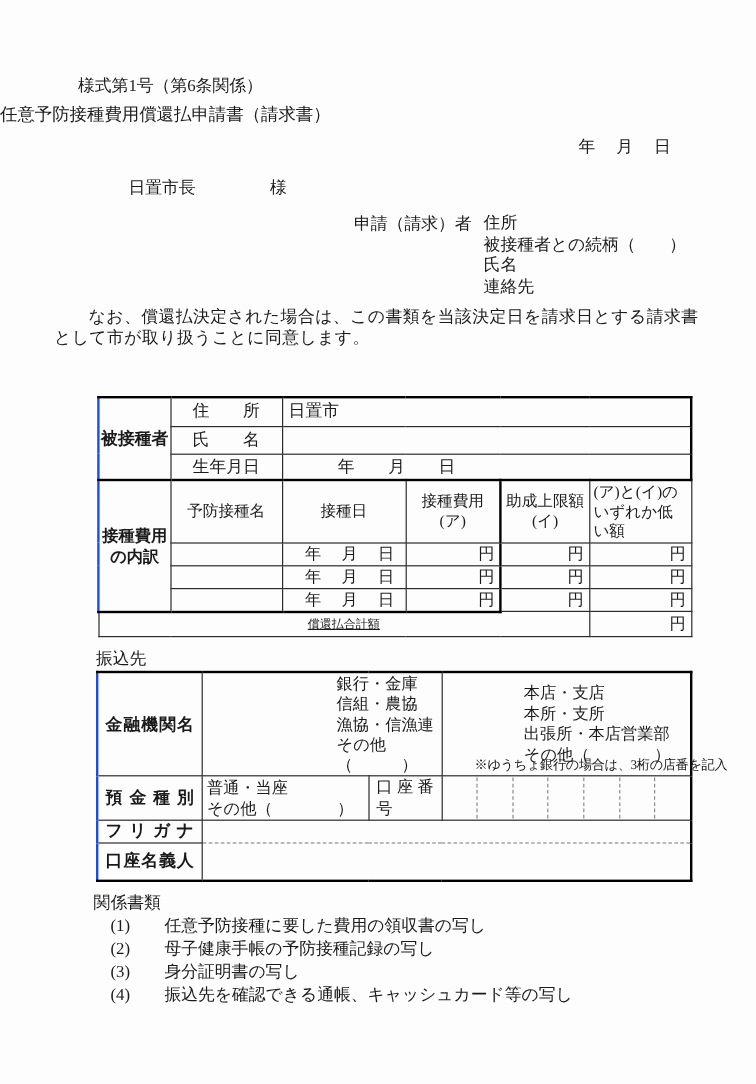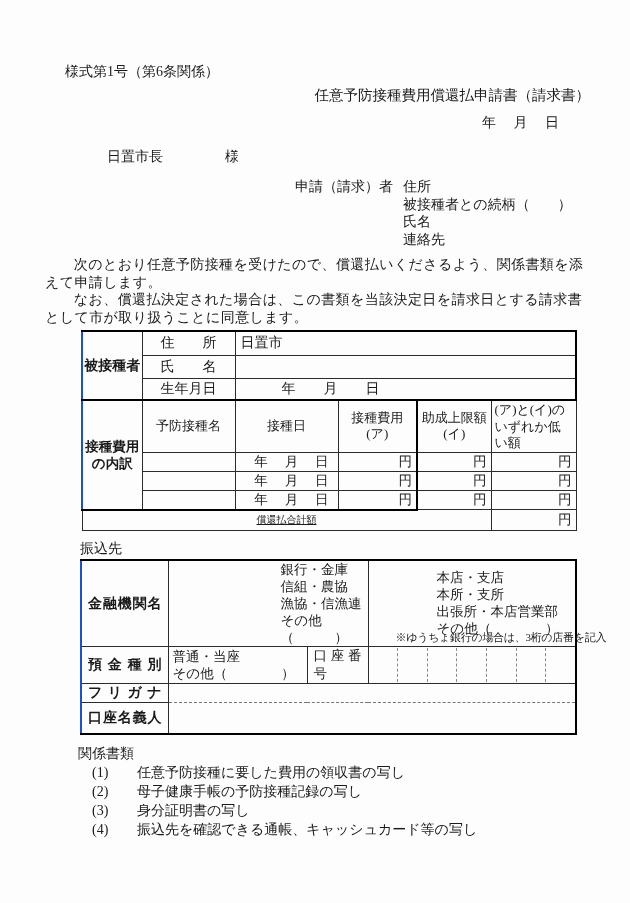--- a/index.html
+++ b/index.html
@@ -3,21 +3,21 @@
 <meta charset="utf-8">
 <style>
   html,body{margin:0;padding:0;background:#e8e8e8;}
   .sheet{
     position:relative;width:630px;height:903px;background:#fdfdfd;
     font-family:"Liberation Serif","DejaVu Serif",serif;
     color:#1a1a1a;margin:0 auto;overflow:hidden;
   }
   .abs{position:absolute;}
   .form-number{left:65px;top:63px;font-size:14px;}
-  .doc-title{left:0;top:86px;width:630px;text-align:right;font-size:14.5px;box-sizing:border-box;padding-right:40px;}
+  .doc-title{left:0;top:86px;width:630px;text-align:left;font-size:14.5px;box-sizing:border-box;padding-right:40px;}
   .date-line{top:114px;right:71px;font-size:14px;}
   .addressee{left:95px;top:148px;font-size:14px;margin-left:12px;}
   .honorific{display:inline-block;margin-left:62px;}
   .applicant{left:295px;top:178px;font-size:14px;display:flex;align-items:flex-start;}
   .app-label{white-space:nowrap;font-family:Liberation Mono, monospace;}
   .app-fields{margin-left:10px;line-height:17.5px;}
   .app-fields div{white-space:nowrap;}
   .body-text{left:45px;top:256px;width:556px;font-size:14px;line-height:17.6px;letter-spacing:0.4px;}
   .par{white-space:pre-line;}
 
@@ -77,22 +77,20 @@
     <div class="app-label">申請（請求）者</div>
     <div class="app-fields">
       <div>住所</div>
       <div>被接種者との続柄（　　）</div>
       <div>氏名</div>
       <div>連絡先</div>
     </div>
   </div>
 
   <div class="abs body-text">
-    <div class="par">　　次のとおり任意予防接種を受けたので、償還払いくださるよう、関係書類を添
-えて申請します。</div>
     <div class="par">　　なお、償還払決定された場合は、この書類を当該決定日を請求日とする請求書
 として市が取り扱うことに同意します。</div>
   </div>
 
   <table class="abs t1">
     <colgroup>
         <col style="width:60px">
         <col style="width:93px">
         <col style="width:103px">
         <col style="width:79px">

